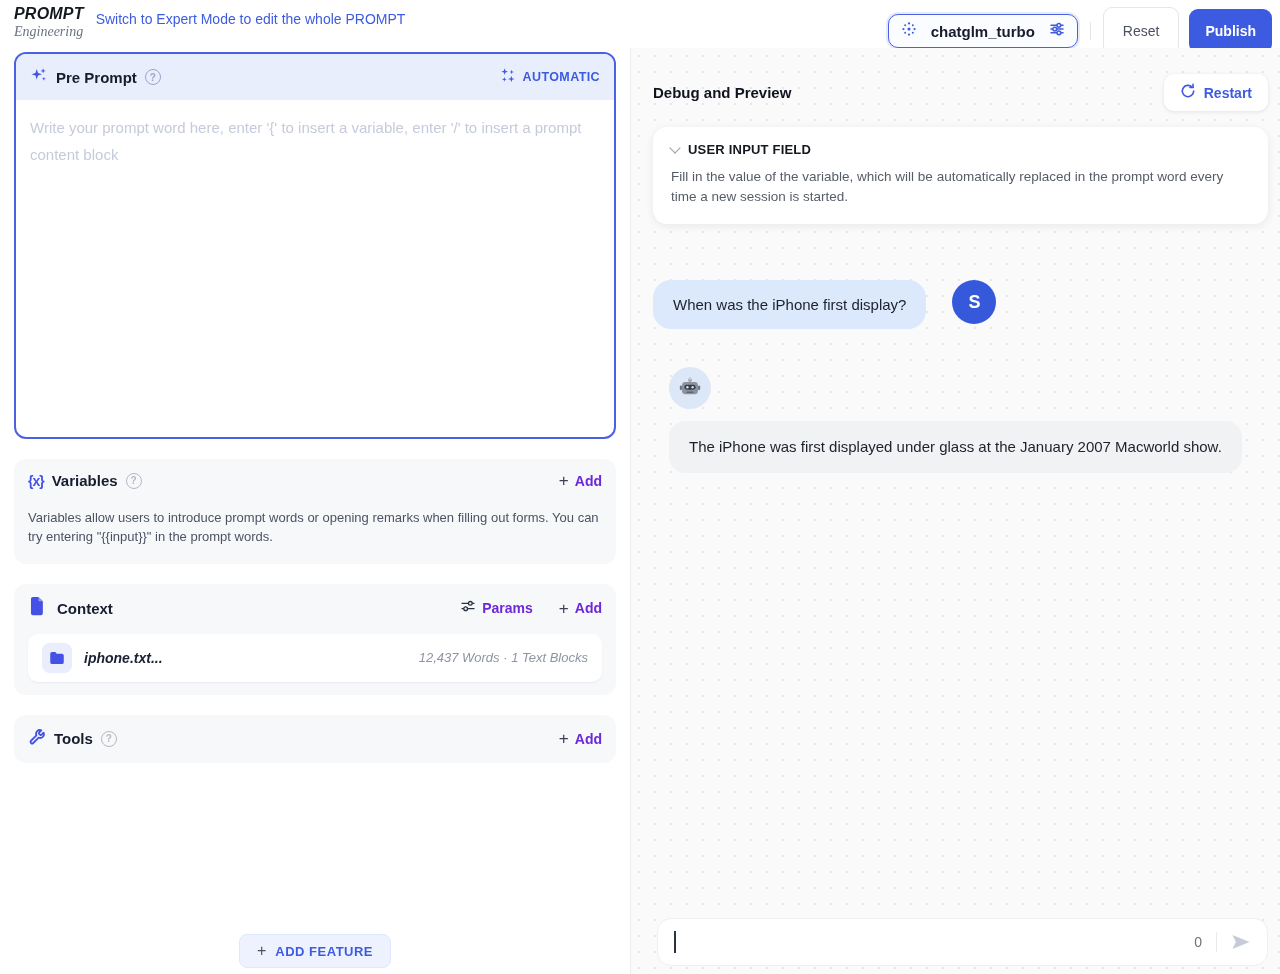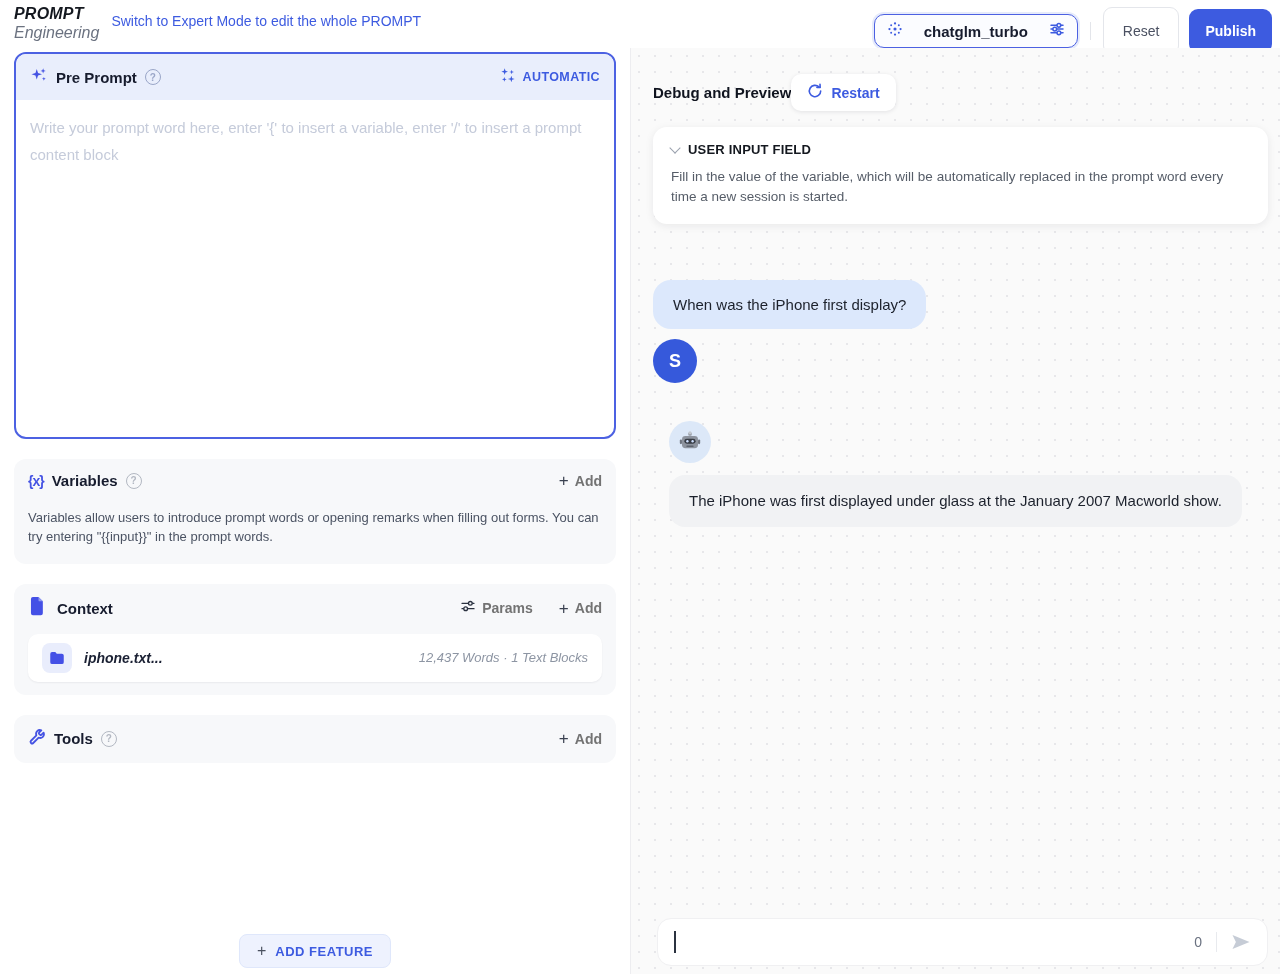--- a/index.html
+++ b/index.html
@@ -5,24 +5,24 @@
   * { margin:0; padding:0; box-sizing:border-box; }
   html,body { background:#fff; }
   .app {
     position:relative; width:1280px; height:974px; overflow:hidden;
     font-family:"Liberation Sans", sans-serif; color:#1a2033; background:#fff;
   }
   
   .top-bar { height:48px; display:flex; justify-content:space-between; align-items:flex-start; padding:5px 8px 0 14px; }
   .brand { display:flex; align-items:flex-end; gap:12px; }
   .logo-title { font-size:16px; font-weight:bold; font-style:italic; color:#14181f; letter-spacing:.2px; }
-  .logo-sub { font-size:16px; font-style:italic; color:#6b7280; margin-top:1px; }
+  .logo-sub { font-size:14px; font-style:italic; color:#6b7280; margin-top:1px;font-family:Liberation Serif, serif; }
   .expert-link { font-size:14px; color:#3D5BE0; margin-bottom:13px; cursor:pointer; }
   .top-actions { display:flex; align-items:center; gap:10px; margin-top:2px; }
-  .model-pill { display:flex; align-items:center; gap:20px; height:34px; padding:0 11px; background:#fbfcff;
+  .model-pill { display:flex; align-items:center; gap:13px; height:34px; padding:0 11px; background:#fbfcff;
     border:1.5px solid #4C61E2; border-radius:10px; box-shadow:0 0 0 2px #e6ebfb; cursor:pointer; }
   .model-name { font-size:15px; font-weight:bold; color:#171c2e; }
   .vdivider { width:1px; height:18px; background:#e3e5ea; margin:0 2px; }
   .btn-reset { height:48px; padding:0 19px; background:#fff; border:1px solid #e4e6eb; border-radius:9px;
     font-size:14px; color:#4b5162; cursor:pointer; font-family:inherit; }
   .btn-publish { height:44px; padding:0 16px; background:#3D5BE0; border:none; border-radius:9px;
     font-size:14px; font-weight:bold; color:#fff; cursor:pointer; font-family:inherit; }
   
   .main { display:flex; height:926px; }
   .left-pane { width:630px; padding:4px 14px 0 14px; position:relative; }
@@ -40,49 +40,49 @@
   .auto-label { font-size:12.5px; font-weight:bold; color:#3D5BE0; letter-spacing:.4px; }
   .pp-body textarea { width:100%; height:246px; border:none; outline:none; resize:none; padding:14px;
     font-family:inherit; font-size:15px; line-height:1.8; color:#1a2033; background:transparent; }
   .pp-body textarea::placeholder { color:#c5cbda; }
   
   .section { background:#F7F8FA; border-radius:12px; margin-top:20px; padding:13px 14px; }
   .section-head { display:flex; align-items:center; gap:8px; }
   .head-right { margin-left:auto; display:flex; align-items:center; gap:26px; }
   .mini-btn { display:flex; align-items:center; gap:6px; cursor:pointer; }
   .mini-btn .plus { font-size:17px; color:#3a4150; line-height:1; font-weight:normal; }
-  .mini-btn .lbl { font-size:14px; font-weight:bold; color:#737373; }
+  .mini-btn .lbl { font-size:14px; font-weight:bold; color:#6d28d9; }
   .braces-icon { color:#4553E3; font-weight:bold; font-size:14px; letter-spacing:-1px; }
   .section-desc { margin-top:20px; font-size:13px; line-height:1.45; color:#4b5363; padding-bottom:4px; }
   .file-row { margin-top:14px; background:#fff; border-radius:10px; box-shadow:0 1px 2px rgba(20,24,40,.06);
     height:48px; display:flex; align-items:center; padding:0 14px; cursor:pointer;font-style:italic; }
   .folder-chip { width:30px; height:30px; border-radius:8px; background:#E9EDFC; display:flex; align-items:center; justify-content:center; }
   .file-name { font-size:14px; font-weight:bold; color:#1a2033; margin-left:12px; }
   .file-meta { margin-left:auto; font-size:13px; color:#8d95a3; }
   .add-feature { position:absolute; bottom:6px; left:50%; transform:translateX(-50%);
     display:flex; align-items:center; gap:9px; background:#EEF2FE; border:1px solid #DFE7FB; border-radius:8px;
     padding:8px 17px; cursor:pointer; }
   .add-feature .plus { font-size:16px; color:#4a5160; line-height:1; }
   .add-feature .lbl { font-size:13px; font-weight:bold; color:#3D5BE0; letter-spacing:.5px; }
   
-  .debug-header { display:flex; align-items:center; justify-content:flex-start; padding-right:2px; margin-top:6px; }
+  .debug-header { display:flex; align-items:center; justify-content:space-between; padding-right:2px; margin-top:6px; }
   .debug-title { font-size:15px; font-weight:bold; color:#10141f; }
   .btn-restart { display:flex; align-items:center; gap:8px; background:#fff; border:none; border-radius:10px;
     padding:9px 16px; box-shadow:0 1px 4px rgba(20,24,40,.10); cursor:pointer; font-family:inherit; }
   .btn-restart .lbl { font-size:14px; font-weight:bold; color:#3D5BE0; }
   .uif-card { margin-top:16px; margin-right:2px; background:#fff; border-radius:14px;
     box-shadow:0 2px 8px rgba(20,24,40,.08); padding:15px 18px 18px; }
   .uif-head { display:flex; align-items:center; gap:9px; cursor:pointer; }
   .uif-title { font-size:13px; font-weight:bold; color:#14181f; letter-spacing:.2px; }
   .chevron { width:8px; height:8px; border-left:1.8px solid #9aa1ad; border-bottom:1.8px solid #9aa1ad;
     transform:rotate(-45deg); margin-top:-4px; }
   .uif-desc { margin-top:10px; font-size:13.5px; line-height:1.45; color:#565d68; }
   .chat { margin-top:56px; }
   .msg-row { display:flex; align-items:flex-start; }
-  .msg-row.user { justify-content:flex-start; gap:10px; padding-right:22px;flex-direction:column; }
+  .msg-row.user { justify-content:flex-start; gap:26px; padding-right:22px; }
   .bubble { font-size:15px; color:#1c212c; line-height:1.55; }
   .bubble.user { background:#DCE8FC; border-radius:18px; padding:13px 20px; }
   .avatar-user { width:44px; height:44px; border-radius:50%; background:#3659DB; color:#fff; font-size:18px;
     font-weight:600; display:flex; align-items:center; justify-content:center; flex:0 0 auto; }
   .msg-row.assistant { margin-top:38px; gap:12px; padding-left:16px; padding-right:12px;flex-direction:column; }
   .avatar-bot { width:42px; height:42px; border-radius:50%; background:#DCE8F8; display:flex;
     align-items:center; justify-content:center; flex:0 0 auto; }
   .bubble.assistant { background:#F1F2F4; border-radius:16px; padding:14px 20px; flex:1; }
   .composer { position:absolute; left:26px; right:12px; bottom:8px; height:48px; background:#fff;
     border:1px solid #f0f0f2; border-radius:14px; display:flex; align-items:center; padding:0 14px; }

